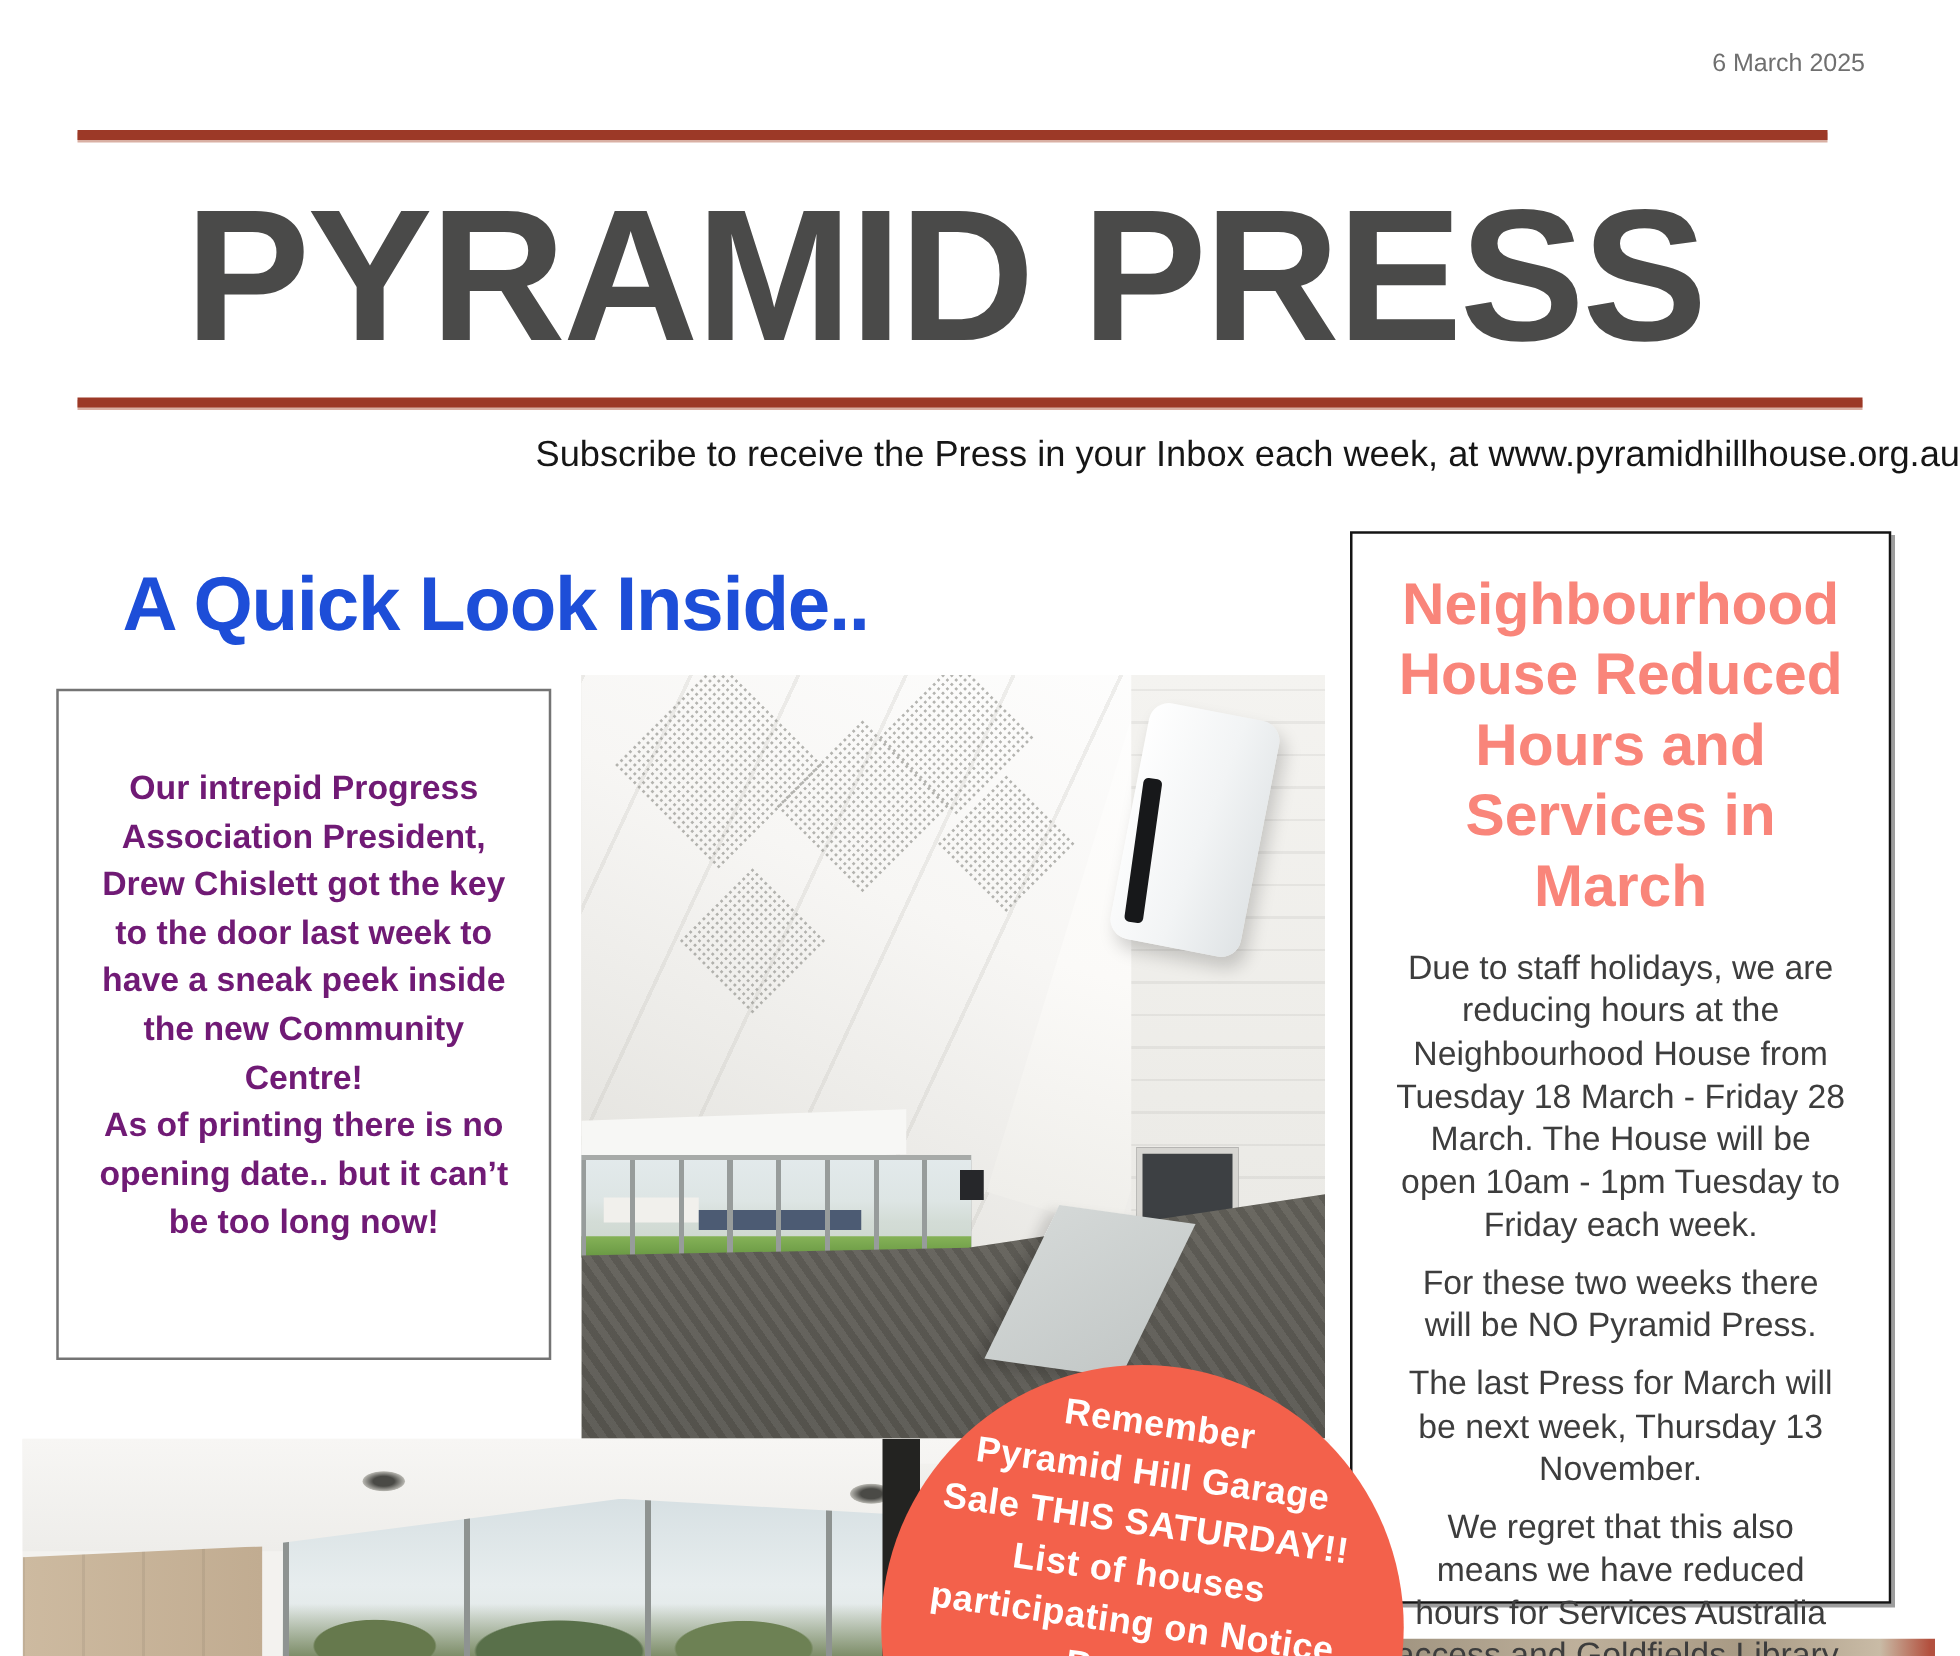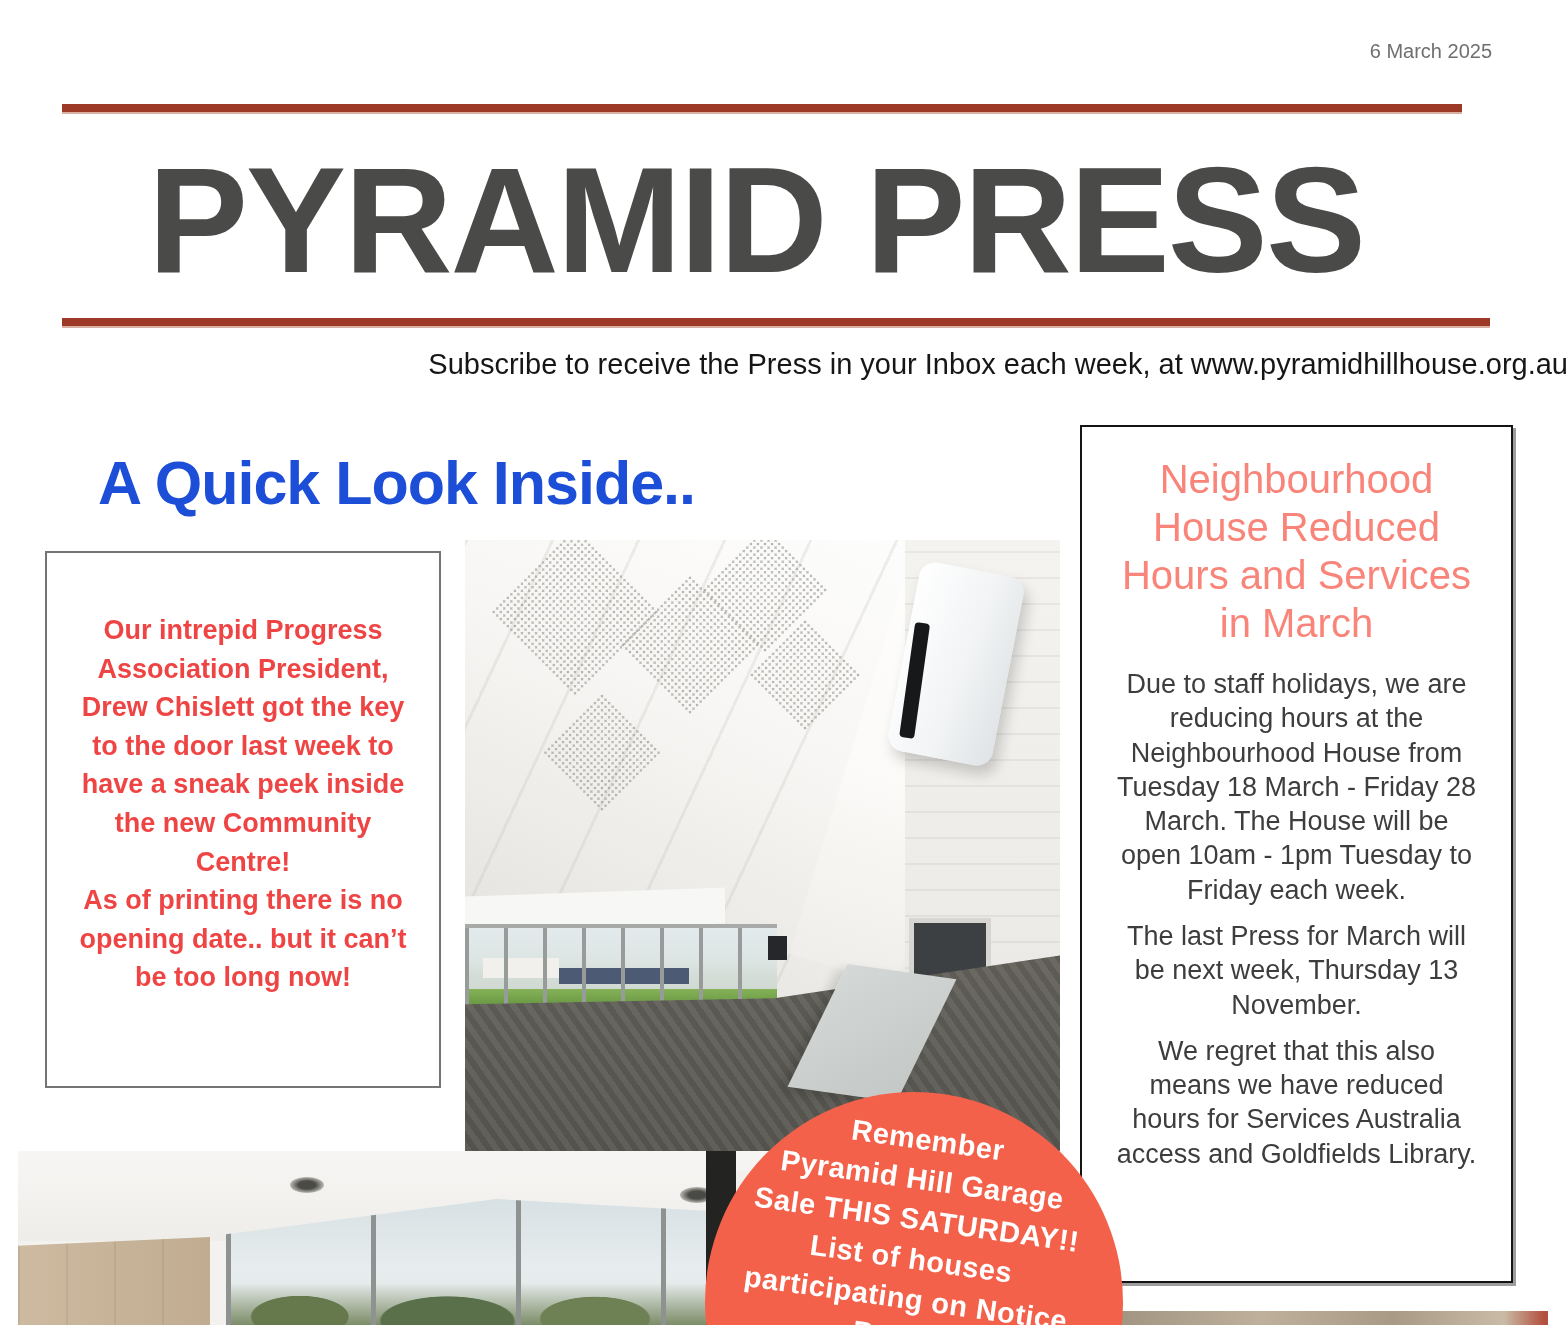--- a/index.html
+++ b/index.html
@@ -27,32 +27,32 @@
   }
 
   
   .quick-heading{
     left:98px;top:448px;font-size:61px;font-weight:bold;color:#1d4ed8;letter-spacing:-1px;
   }
   .left-box{
     left:45px;top:551px;width:396px;height:537px;
     border:2px solid #747474;box-sizing:border-box;
     padding:58px 24px 0 24px;text-align:center;
-    font-size:27px;font-weight:bold;color:#ef4444;line-height:1.43;
+    font-size:27px;font-weight:bold;color:#701a75;line-height:1.43;
   }
 
   
   .right-box{
     left:1080px;top:425px;width:433px;height:858px;box-sizing:border-box;
     background:#fff;border:2px solid #141414;box-shadow:3px 3px 0 #9d9d9d;
     padding:28px 22px 0 22px;text-align:center;z-index:4;
   }
   .right-box h2{
     margin:0 auto 20px auto;width:366px;
-    font-size:40px;line-height:1.2;color:#f9857a;font-weight:normal;
+    font-size:47px;line-height:1.2;color:#f9857a;font-weight:bold;
   }
   .right-box p{margin:12px;font-size:27px;line-height:1.27;color:#3d3d3d;}
 
   
   .photo-main{left:465px;top:540px;width:595px;height:611px;overflow:hidden;background:#eceae6;z-index:1;}
   .mp-ceiling{position:absolute;inset:0;
     background:
       repeating-linear-gradient(115deg, rgba(185,183,176,.22) 0 3px, rgba(255,255,255,0) 3px 78px),
       linear-gradient(205deg,#ffffff 0%,#f7f6f4 38%,#e6e5e1 72%,#d9d8d4 100%);
   }
@@ -193,20 +193,21 @@
   <div class="bl-rwin">
     <div class="bl-robj"></div>
     <div class="bl-blind"></div>
     <div class="bl-rtrees"></div>
   </div>
 </div>
 
 <div class="abs right-box">
   <h2>Neighbourhood House Reduced Hours and Services in March</h2>
   <p>Due to staff holidays, we are reducing hours at the Neighbourhood House from Tuesday 18 March - Friday 28 March. The House will be open 10am - 1pm Tuesday to Friday each week.</p>
+  <p>For these two weeks there will be NO Pyramid Press.</p>
   <p>The last Press for March will be next week, Thursday 13 November.</p>
   <p>We regret that this also means we have reduced hours for Services Australia access and Goldfields Library.</p>
 </div>
 
 <div class="abs badge">
   <div class="badge-text">
     <div>Remember</div>
     <div>Pyramid Hill Garage</div>
     <div>Sale THIS SATURDAY!!</div>
     <div>List of houses</div>

